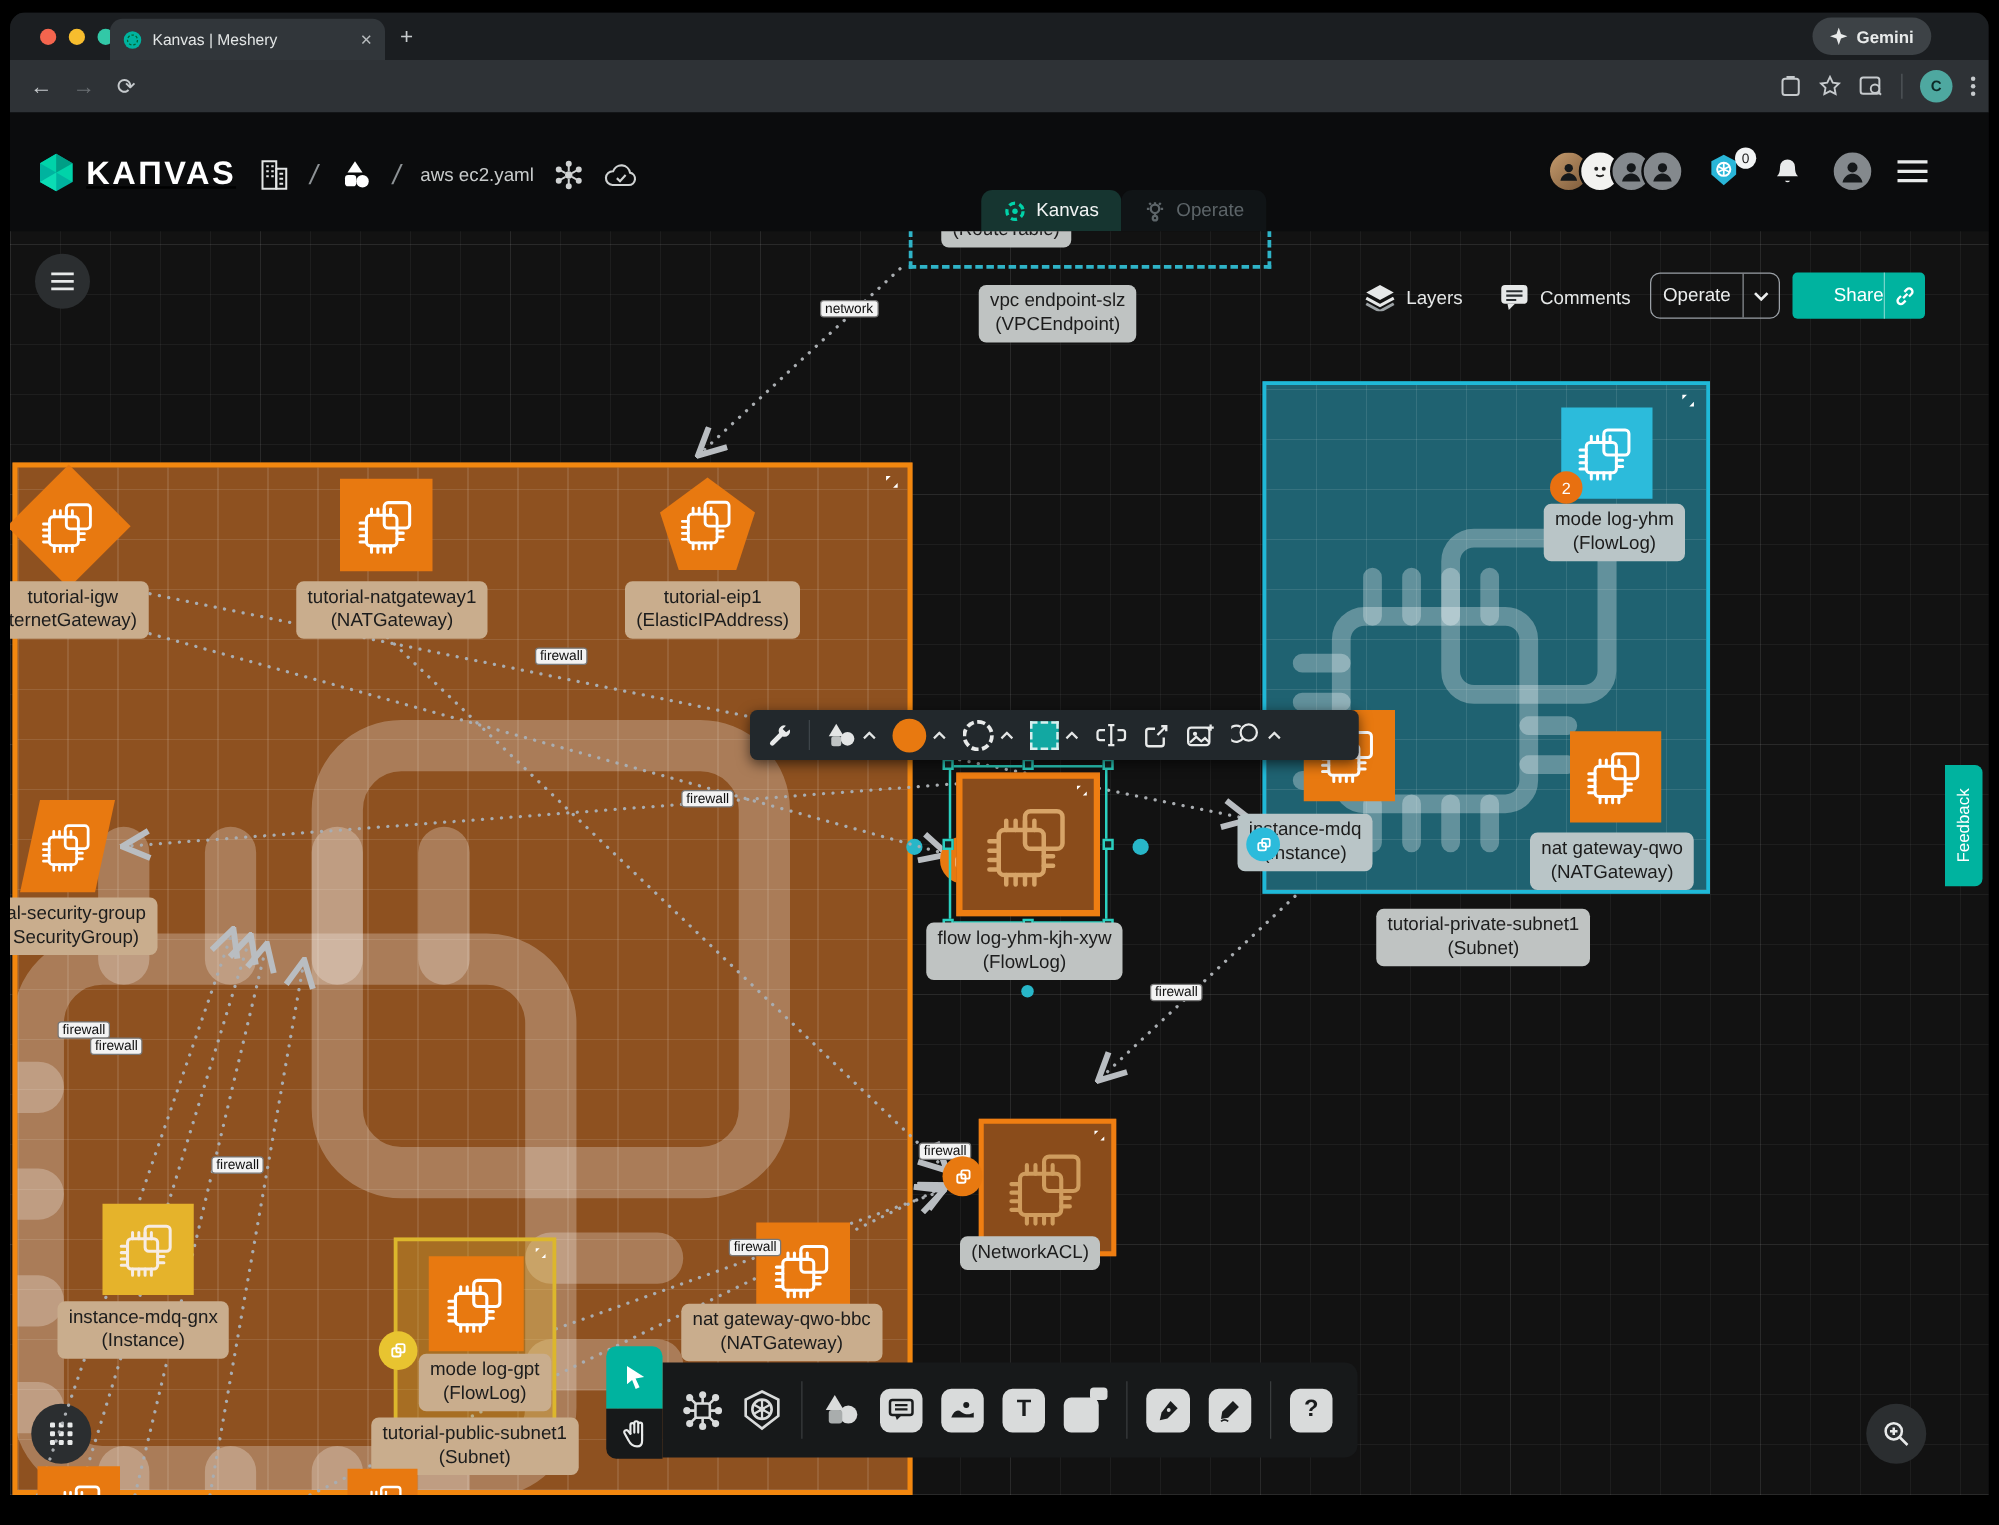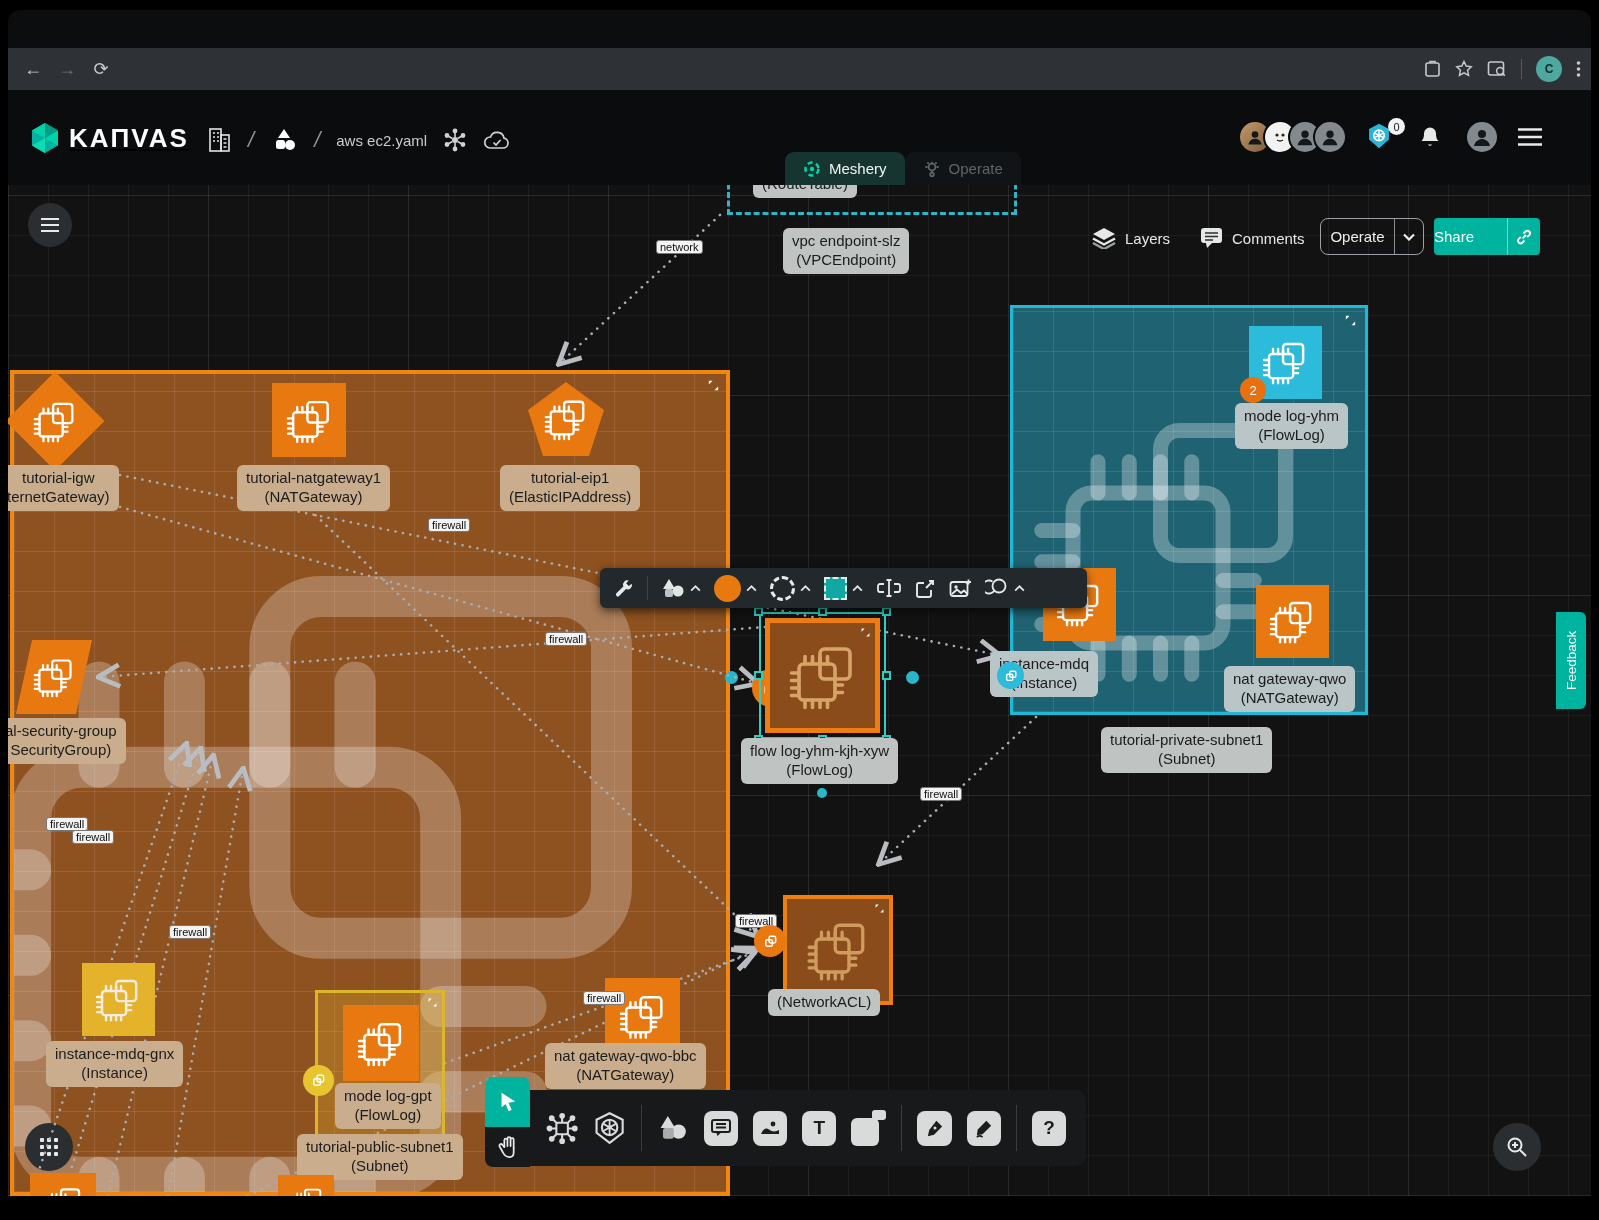--- a/index.html
+++ b/index.html
@@ -96,20 +96,40 @@
     </symbol>
     <symbol id="person" viewBox="0 0 24 24">
       <circle cx="12" cy="9" r="4" fill="#15181a"></circle>
       <path d="M4 21c1-5 5-7 8-7s7 2 8 7z" fill="#15181a"></path>
     </symbol>
   </defs>
 </svg>
 
 <div class="window">
 
+  <div class="tabstrip">
+    <span class="tl" style="left:24px;background:#f4654e"></span>
+    <span class="tl" style="left:47px;background:#f7bd2e"></span>
+    <span class="tl" style="left:70px;background:#32c8a7"></span>
+    <div class="tab">
+      <svg width="16" height="16" viewBox="0 0 16 16">
+          <circle cx="8" cy="8" r="7" fill="#00B39F"></circle>
+          <circle cx="8" cy="8" r="4" fill="none" stroke="#063" stroke-width="1" stroke-dasharray="2 1.5"></circle>
+        </svg>
+      <span class="tab-title">Kanvas | Meshery</span>
+      <span style="color:#b7bbbd;font-size:12px">✕</span>
+    </div>
+    <span class="newtab">+</span>
+    <div class="gemini">
+      <svg width="14" height="14" viewBox="0 0 14 14">
+          <path d="M7 0 L8.8 5.2 L14 7 L8.8 8.8 L7 14 L5.2 8.8 L0 7 L5.2 5.2 Z" fill="#e8eaea"></path>
+        </svg>
+      <span>Gemini</span>
+    </div>
+  </div>
 
   <div class="addressbar">
     <span class="nav-ic" style="margin-left:8px">←</span>
     <span class="nav-ic dim">→</span>
     <span class="nav-ic">⟳</span>
     <div class="bar-right">
       <svg width="17" height="18" viewBox="0 0 17 18">
           <rect x="2" y="3" width="13" height="13" rx="2" fill="none" stroke="#c6cacd" stroke-width="1.6"></rect>
           <path d="M6 3V1.5h5V3" stroke="#c6cacd" stroke-width="1.6" fill="none"></path>
         </svg>
@@ -221,21 +241,21 @@
           <path d="M1 2.5h24M1 10h24M1 17.5h24" stroke="#e8eaea" stroke-width="2.6"></path>
         </svg>
     </div>
 
     <div class="mode-tabs">
       <div class="mtab active">
         <svg width="18" height="18" viewBox="0 0 18 18">
             <circle cx="9" cy="9" r="6.5" fill="none" stroke="#00D3A9" stroke-width="2.6" stroke-dasharray="5 3.5"></circle>
             <circle cx="9" cy="9" r="2.2" fill="#00D3A9"></circle>
           </svg>
-        <span>Meshery</span>
+        <span>Kanvas</span>
       </div>
       <div class="mtab idle">
         <svg width="18" height="18" viewBox="0 0 18 18">
             <g fill="none" stroke="#5d6569" stroke-width="1.8">
               <circle cx="9" cy="7" r="3.4"></circle>
               <path d="M9 1.8v2M9 10.2v2M4.5 7h-2M15.5 7h-2M5.8 3.8 4.4 2.4M12.2 3.8l1.4-1.4"></path>
               <circle cx="9" cy="14.5" r="1.8"></circle>
             </g>
           </svg>
         <span>Operate</span>
@@ -516,21 +536,21 @@
     <div class="actions-btn">
       <span style="flex:1;text-align:center">Operate</span>
       <span style="width:1px;height:100%;background:#8a8f94"></span>
       <span style="width:28px;display:flex;justify-content:center">
           <svg width="12" height="8" viewBox="0 0 12 8">
             <path d="M1 1.5 6 6.5 11 1.5" fill="none" stroke="#eceeee" stroke-width="2.2"></path>
           </svg>
         </span>
     </div>
     <div class="share-btn">
-      <span style="flex:1;text-align:left">Share</span>
+      <span style="flex:1;text-align:right">Share</span>
       <span style="width:1px;height:100%;background:rgba(255,255,255,.45)"></span>
       <span style="width:32px;display:flex;justify-content:center">
           <svg width="16" height="16" viewBox="0 0 16 16">
             <g fill="none" stroke="#fff" stroke-width="1.9">
               <path d="M6.5 9.5 10 6M7.5 4.5l2-2a2.6 2.6 0 0 1 3.7 3.7l-2 2M8.5 11.5l-2 2a2.6 2.6 0 0 1-3.7-3.7l2-2"></path>
             </g>
           </svg>
         </span>
     </div>
 

